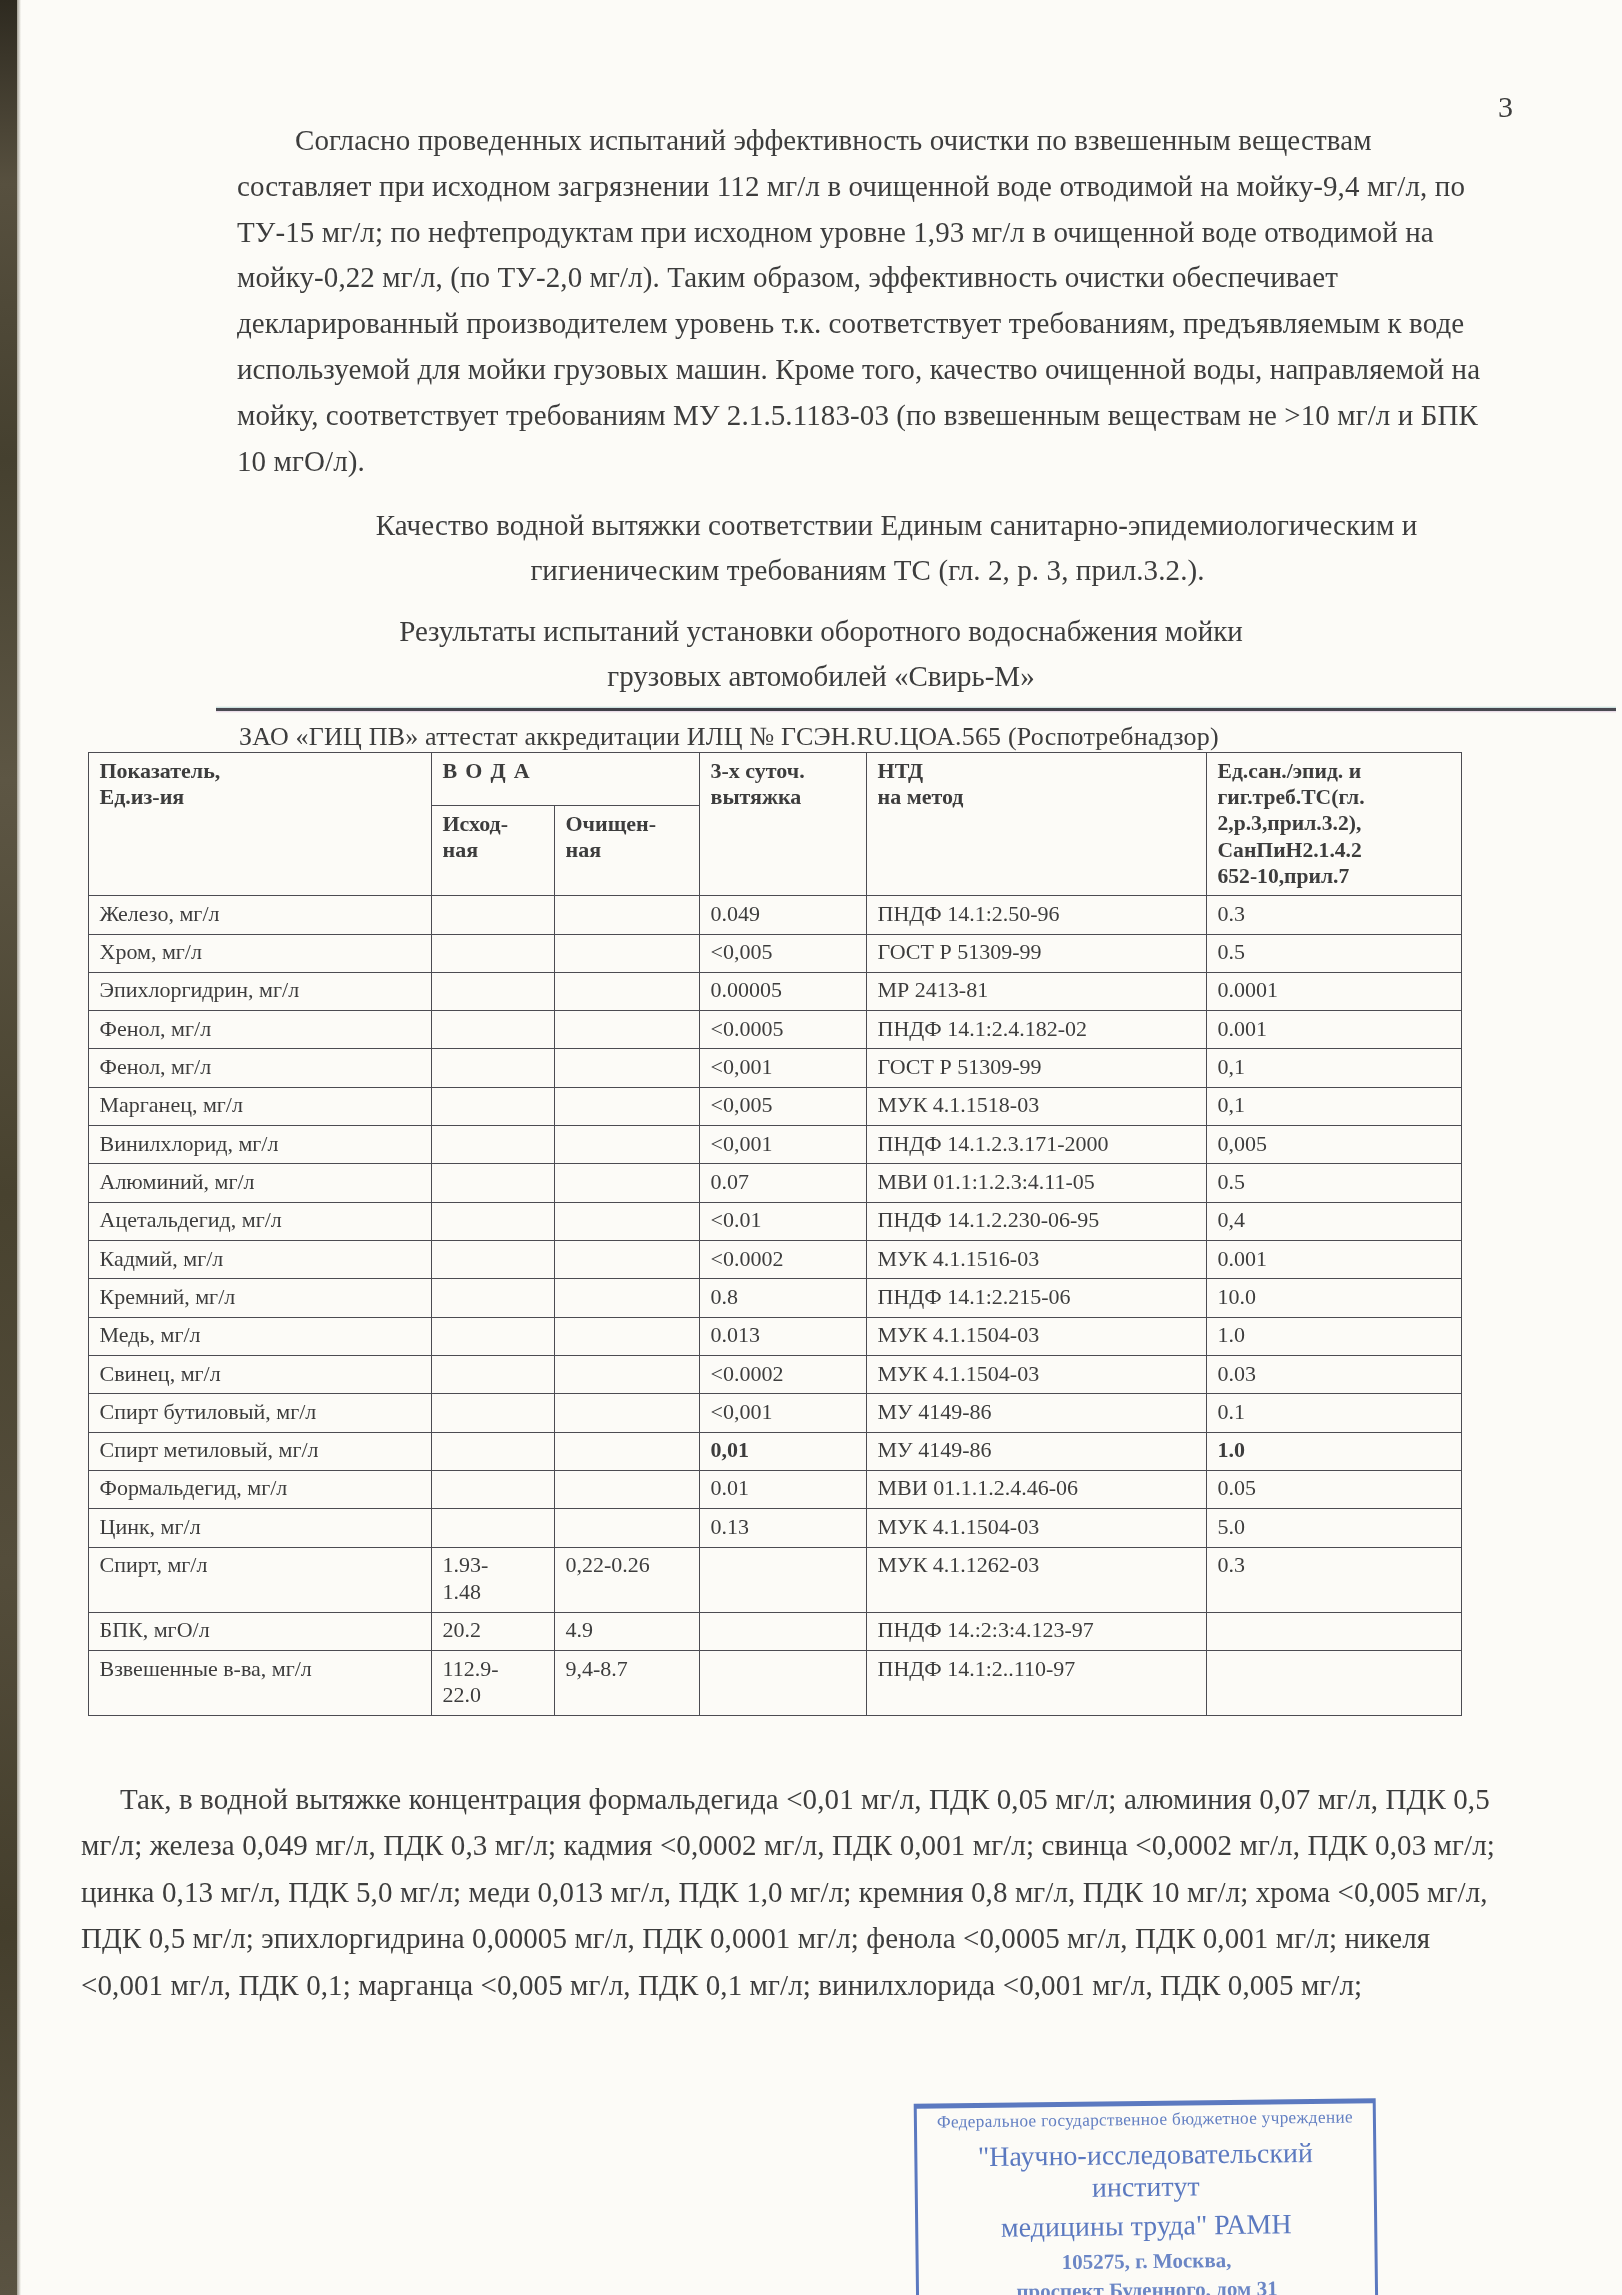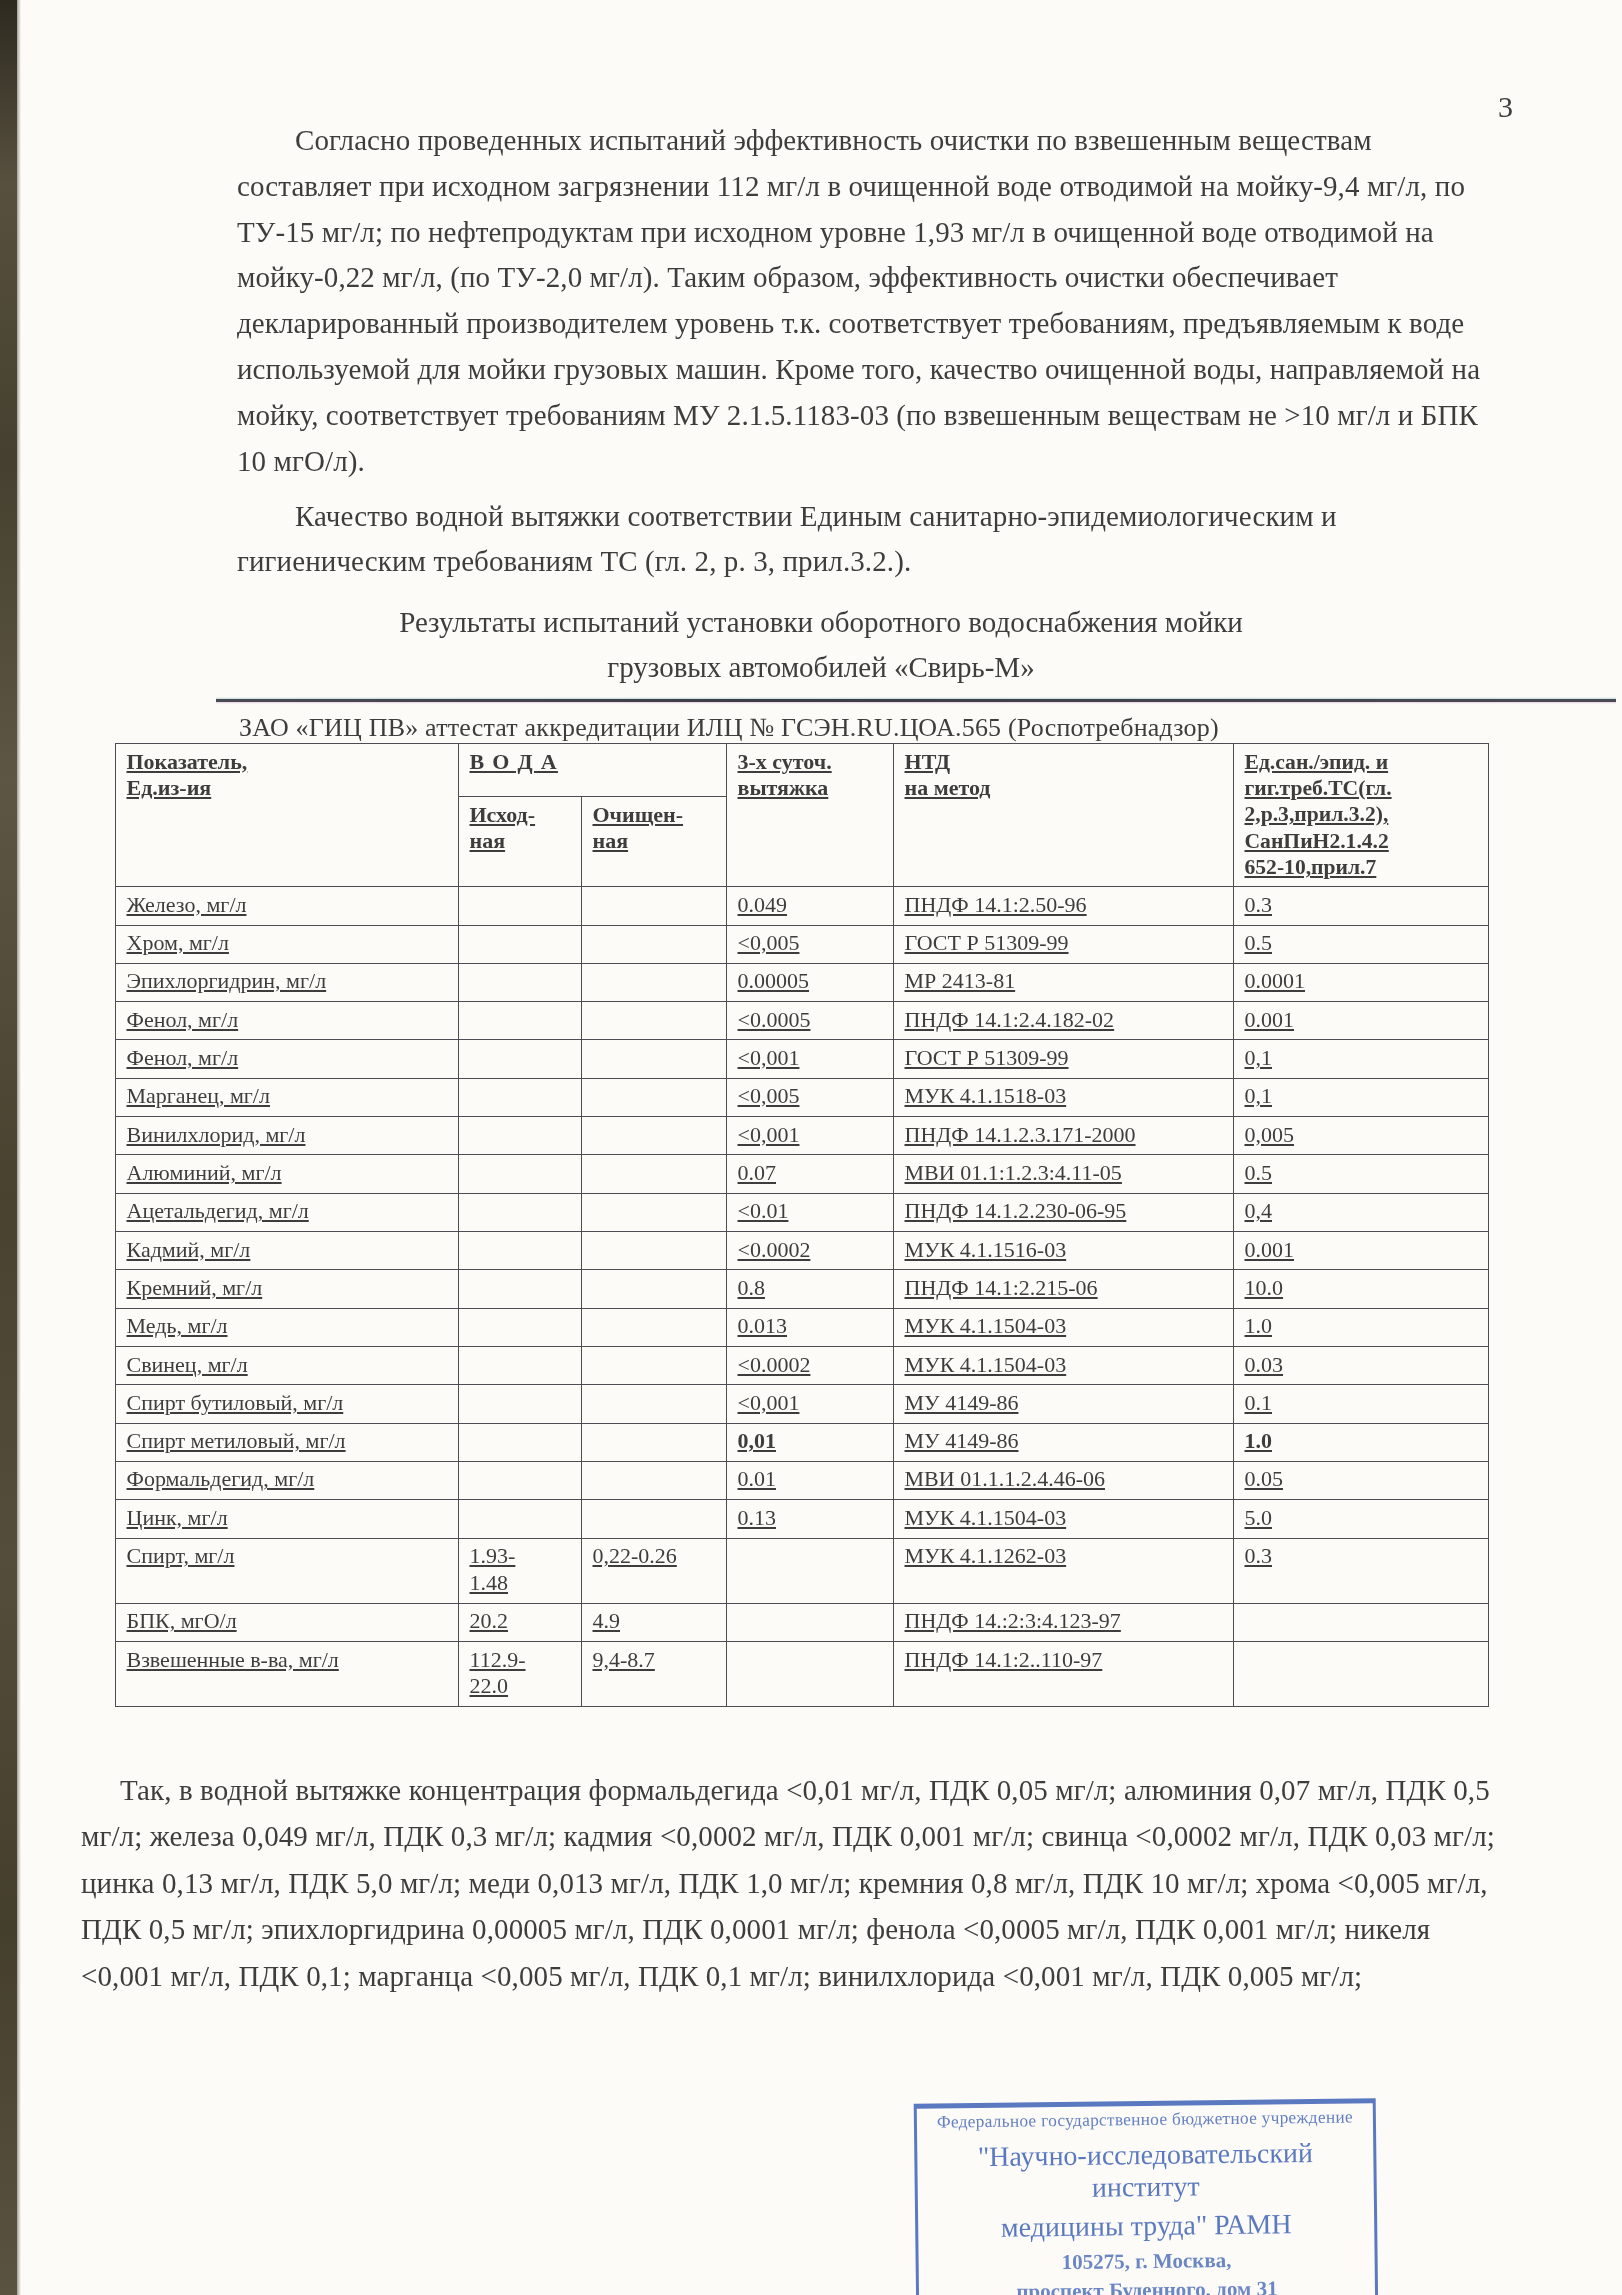--- a/index.html
+++ b/index.html
@@ -30,21 +30,21 @@
   }
   .content { position: relative; padding-top: 118px; }
   .para {
     margin: 0 124px 0 237px;
     font-size: 29px;
     line-height: 1.58;
     text-indent: 58px;
     text-align: left;
     letter-spacing: 0.1px;
   }
-  .para + .para { margin-top: 9px; }
+  .para + .para { margin-top: 18px; text-align: center; }
   .section-title {
     margin: 15px 196px 0 216px;
     font-size: 29px;
     line-height: 1.55;
     text-align: center;
     white-space: pre-line;
   }
   .divider-line {
     margin: 9.2px 6.5px 0 216px;
     height: 3.3px;
@@ -59,26 +59,25 @@
   .table-caption {
     margin: 6.5px 0 3.9px 216px;
     width: 1374px;
     box-sizing: border-box;
     padding-right: 230px;
     text-align: right;
     font-size: 25.5px;
     font-weight: bold;
   }
   table.results {
-    margin-left: 115px;
+    margin-left: 88px;
     width: 1374px;
     border-collapse: collapse;
     table-layout: fixed;
     font-size: 22px;
-    text-decoration: underline;
   }
   table.results th, table.results td {
     border: 1.6px solid #4c4c52;
     vertical-align: top;
     text-align: left;
     padding: 4.6px 6.5px 5.9px 10.5px;
     white-space: pre-line;
     line-height: 1.22;
     overflow: hidden;
   }

